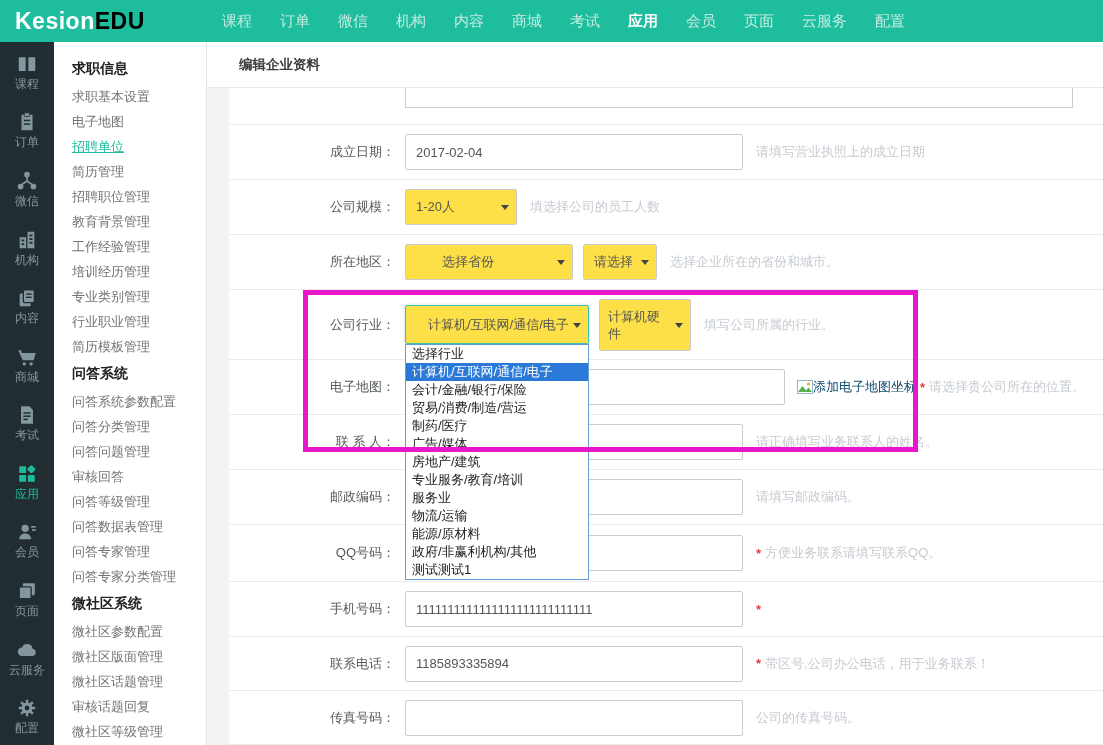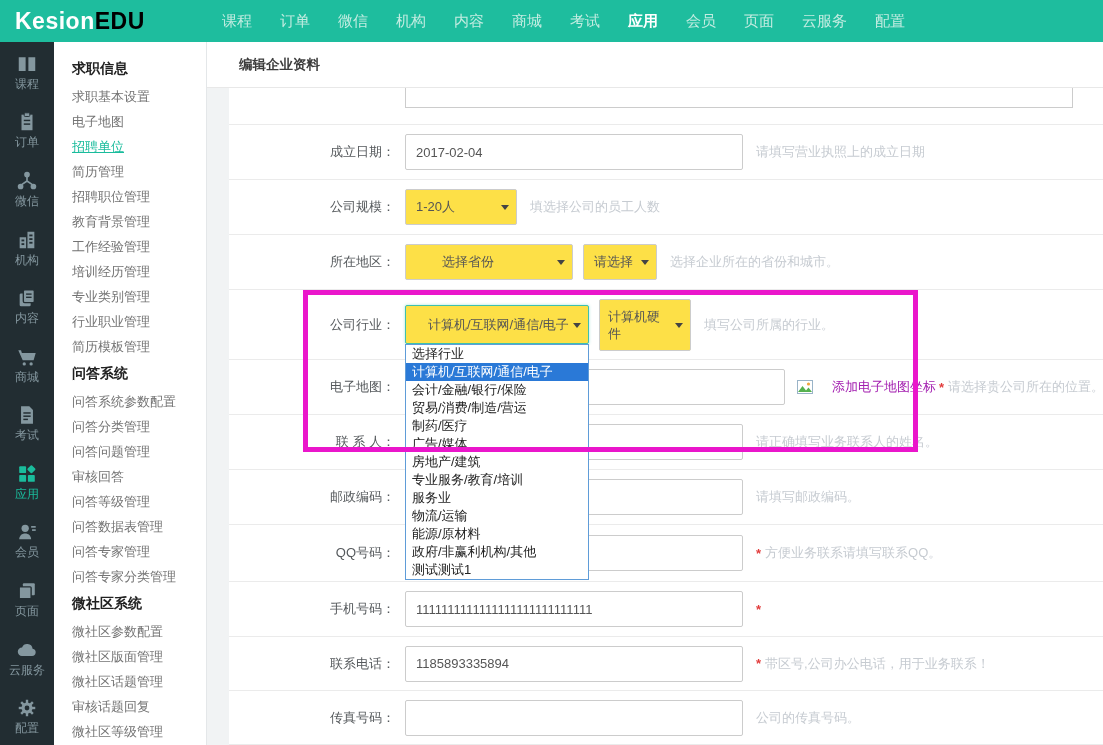--- a/index.html
+++ b/index.html
@@ -76,21 +76,21 @@
 
   
   .dropdown { position:absolute; left:-1px; top:38px; width:184px; background:#fff;
     border:1px solid #5f9cd8; z-index:50; }
   .opt { height:18px; line-height:18px; padding-left:6px; font-size:13px; color:#222;
     white-space:nowrap; cursor:pointer; }
   .opt.selected { background:#2a79d7; color:#fff; }
 
   
   .map-icon { margin-left:12px; flex-shrink:0; display:block; }
-  .map-link { margin-left:19px; font-size:13px; color:#a21caf; cursor:pointer; white-space:nowrap; }
+  .map-link { margin-left:0; font-size:13px; color:#0c4a6e; cursor:pointer; white-space:nowrap; }
 
   
   .annot { position:absolute; left:303px; top:290px; width:615px; height:162px;
     border:5px solid #ea16cb; z-index:100; pointer-events:none; }
 </style>
 </head>
 <body>
 
 <header class="topbar">
   <div class="brand"><span>Kesion</span><span class="edu">EDU</span></div>

